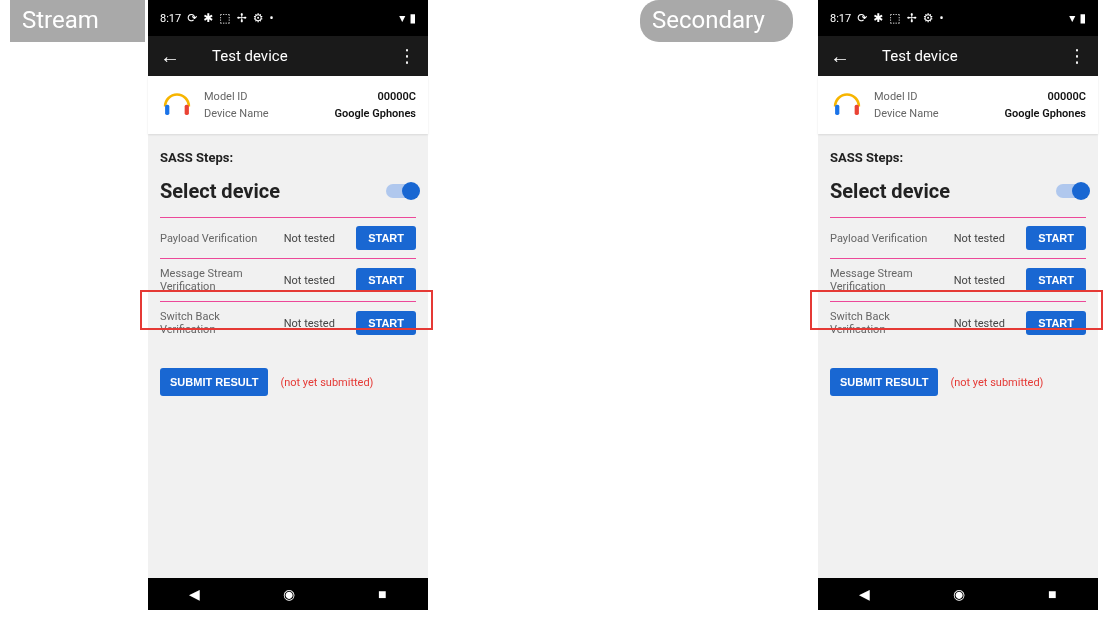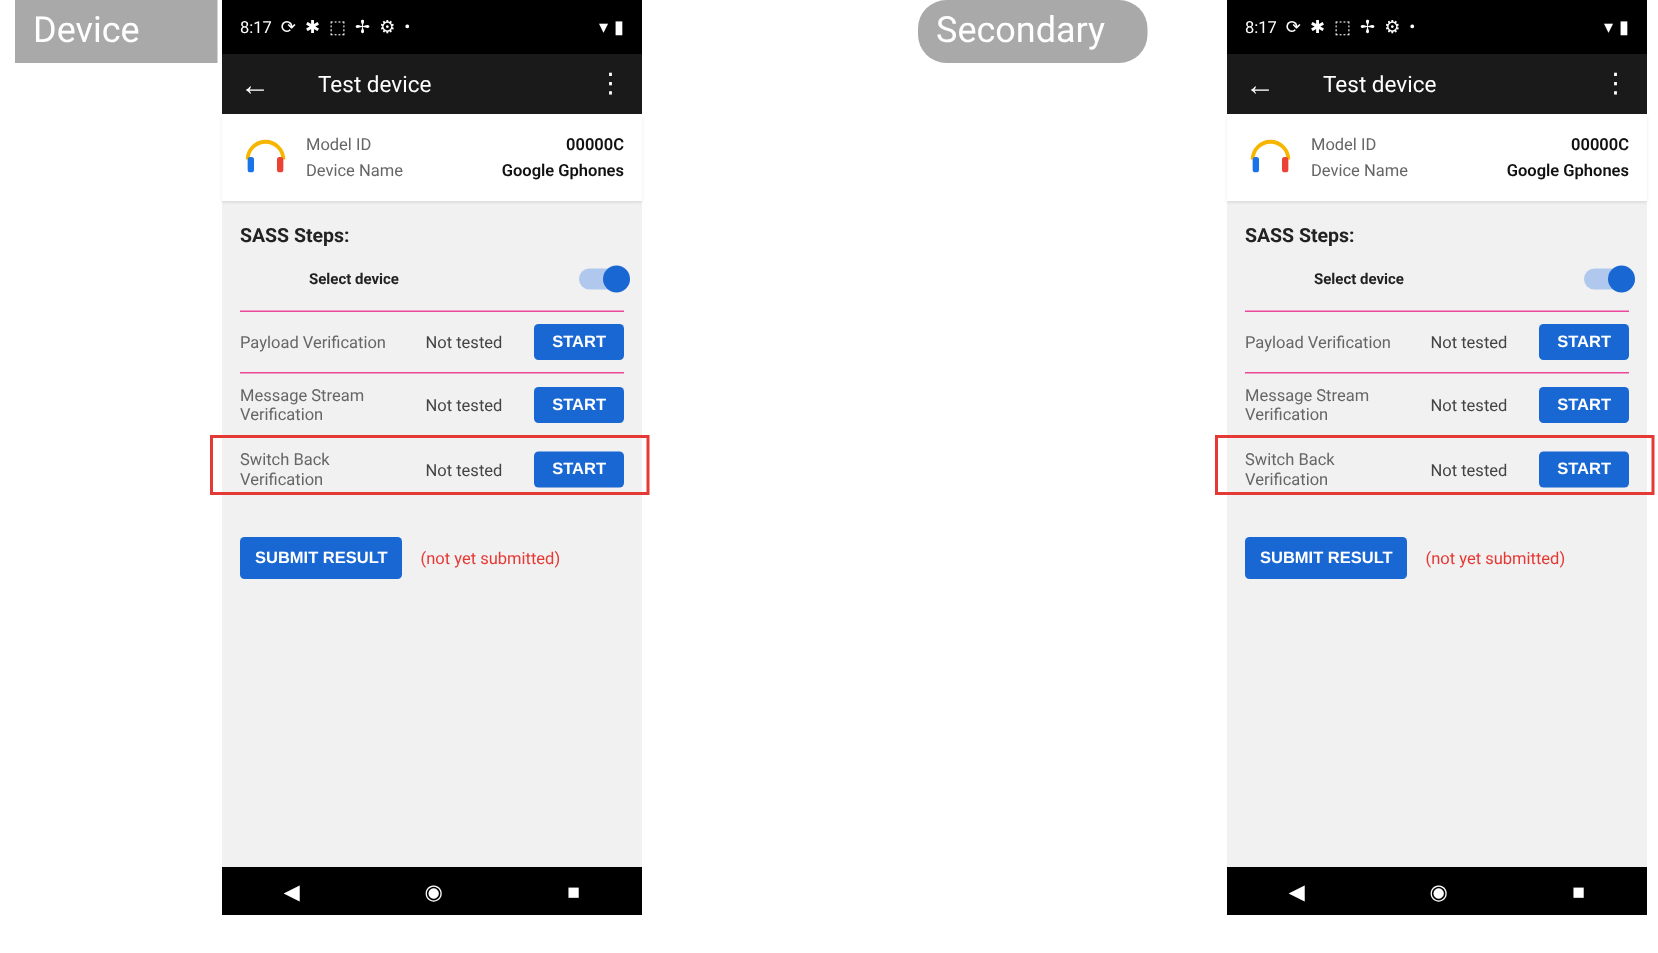--- a/index.html
+++ b/index.html
@@ -12,21 +12,21 @@
   }
   .label-badge {
     background: #a9a9a9;
     color: #fff;
     font-size: 24px;
     padding: 6px 16px 8px 12px;
     position: absolute;
     top: 0;
   }
   .label-primary { left: 10px; width: 135px; }
-  .label-secondary { left: 612px; width: 153px; border-radius: 19px; }
+  .label-secondary { left: 640px; width: 153px; border-radius: 19px; }
 
   .phone {
     position: absolute;
     top: 0;
     width: 280px;
     height: 610px;
     background: #f1f1f1;
   }
   .phone-left { left: 148px; }
   .phone-right { left: 818px; }
@@ -68,21 +68,21 @@
     box-shadow: 0 1px 2px rgba(0,0,0,0.1);
   }
   .headphones-icon svg { width: 34px; height: 34px; }
   .device-info { flex: 1; font-size: 11px; color: #666; display: flex; flex-direction: column; gap: 4px; }
   .device-info .row { display: flex; justify-content: space-between; }
   .device-info .val { color: #111; font-weight: 600; }
 
   .section { padding: 12px 12px 4px 12px; }
   .section-title { font-size: 13px; font-weight: 700; color: #222; margin-bottom: 14px; }
   .select-row { display: flex; align-items: center; justify-content: space-between; margin-bottom: 14px; }
-  .select-label { font-size: 10px; font-weight: 700; color: #222; margin-left: 46px; }
+  .select-label { font-size: 20px; font-weight: 700; color: #222; }
   .toggle {
     width: 30px; height: 14px; border-radius: 7px;
     background: #b0c8ee; position: relative;
   }
   .toggle::after {
     content: ""; position: absolute; right: -4px; top: -2px;
     width: 18px; height: 18px; border-radius: 50%;
     background: #1967d2;
   }
 
@@ -124,21 +124,21 @@
     position: absolute; bottom: 0; left: 0; right: 0;
     height: 32px; background: #000;
     display: flex; align-items: center; justify-content: space-around;
   }
   .nav-btn { color: #fff; font-size: 14px; }
   .nav-back { transform: scaleX(-1); }
 </style>
 </head>
 <body>
 
-<div class="label-badge label-primary">Device</div>
+<div class="label-badge label-primary">Stream</div>
 
 <div class="label-badge label-secondary">Secondary</div>
 
 <div class="phone phone-left">
   <div class="statusbar">
     <div class="sb-left">
       <span>8:17</span>
       <span class="sb-ico">⟳</span>
       <span class="sb-ico">✱</span>
       <span class="sb-ico">⬚</span>

